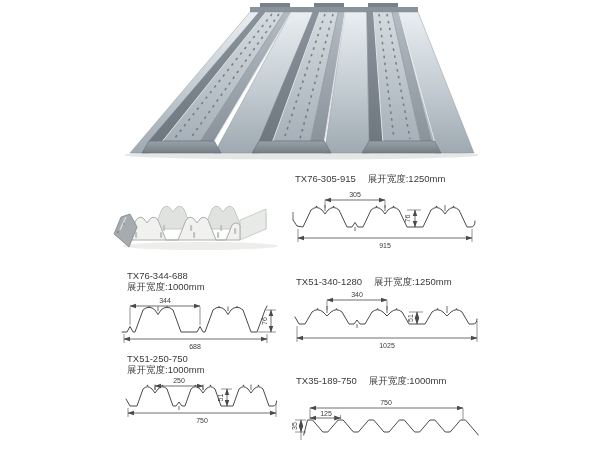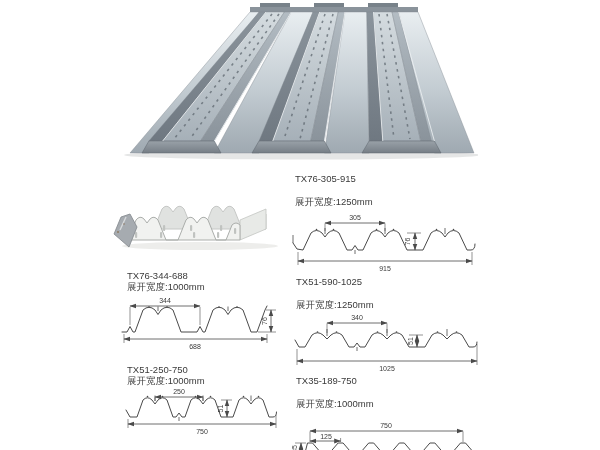--- a/index.html
+++ b/index.html
@@ -1,19 +1,19 @@
 <!DOCTYPE html>
 <html><head>
 <meta charset="utf-8">
 <style>
   html,body{margin:0;padding:0;background:#fff;}
   #stage{position:relative;width:600px;height:450px;background:#ffffff;overflow:hidden;
          font-family:"Liberation Sans",sans-serif;}
   .dwrap{position:absolute;}
-  .dtitle{font:9.5px/11px "Liberation Sans",sans-serif;color:#3a3a3a;white-space:nowrap;flex-direction:column;}
+  .dtitle{font:9.5px/11px "Liberation Sans",sans-serif;color:#3a3a3a;white-space:nowrap;}
   .row{display:flex;gap:12px;}
   svg{display:block;}
   svg text{font:7px "Liberation Sans",sans-serif;fill:#3a3a3a;}
   .dim{stroke:#4a4a4a;stroke-width:.8;fill:none;}
   .ext{stroke:#4a4a4a;stroke-width:.6;fill:none;}
   .prof{stroke:#4a4a4a;stroke-width:1;fill:none;stroke-linejoin:round;stroke-linecap:round;}
   .tick{stroke:#4a4a4a;stroke-width:.8;}
   .dot{fill:#4a4a4a;}
 </style>
 </head>
@@ -205,21 +205,21 @@
         <line class="ext" x1="34" y1="40" x2="34" y2="49"></line>
           <line class="ext" x1="177" y1="40" x2="177" y2="49"></line>
         <line class="dim" x1="34" y1="45" x2="177" y2="45" marker-start="url(#arr)" marker-end="url(#arr)"></line>
         <text x="105" y="55" text-anchor="middle">688</text>
       </g>
     </svg>
   </div>
 
   <div class="dwrap" style="left:290px;top:276px;width:205px">
     <div class="dtitle row" style="padding-left:6px">
-      <span>TX51-590-1025</span>
+      <span>TX51-340-1280</span>
       <span>展开宽度:1250mm</span>
     </div>
     <svg width="200" height="62" viewBox="0 0 200 62" style="margin-top:3px">
       <g>
         <line class="ext" x1="37" y1="10.5" x2="37" y2="20"></line>
           <line class="ext" x1="97" y1="10.5" x2="97" y2="20"></line>
         <line class="dim" x1="37" y1="10" x2="97" y2="10" marker-start="url(#arr)" marker-end="url(#arr)"></line>
         <text x="67" y="7" text-anchor="middle">340</text>
       </g>
       <g>
@@ -248,21 +248,21 @@
       </g>
       <g>
         <line class="ext" x1="7" y1="36" x2="7" y2="52"></line>
           <line class="ext" x1="187" y1="31" x2="187" y2="52"></line>
         <line class="dim" x1="7" y1="48" x2="187" y2="48" marker-start="url(#arr)" marker-end="url(#arr)"></line>
         <text x="97" y="58" text-anchor="middle">1025</text>
       </g>
     </svg>
   </div>
 
-  <div class="dwrap" style="left:90px;top:364px;width:205px">
+  <div class="dwrap" style="left:90px;top:353px;width:205px">
     <div class="dtitle" style="padding-left:37px">
       <div>TX51-250-750</div>
       <div>展开宽度:1000mm</div>
     </div>
     <svg width="200" height="54" viewBox="0 0 200 54">
       <g>
         <line class="ext" x1="65" y1="11.5" x2="65" y2="15"></line>
           <line class="ext" x1="113" y1="11.5" x2="113" y2="15"></line>
         <line class="dim" x1="65" y1="11" x2="113" y2="11" marker-start="url(#arr)" marker-end="url(#arr)"></line>
         <text x="89" y="8" text-anchor="middle">250</text>

